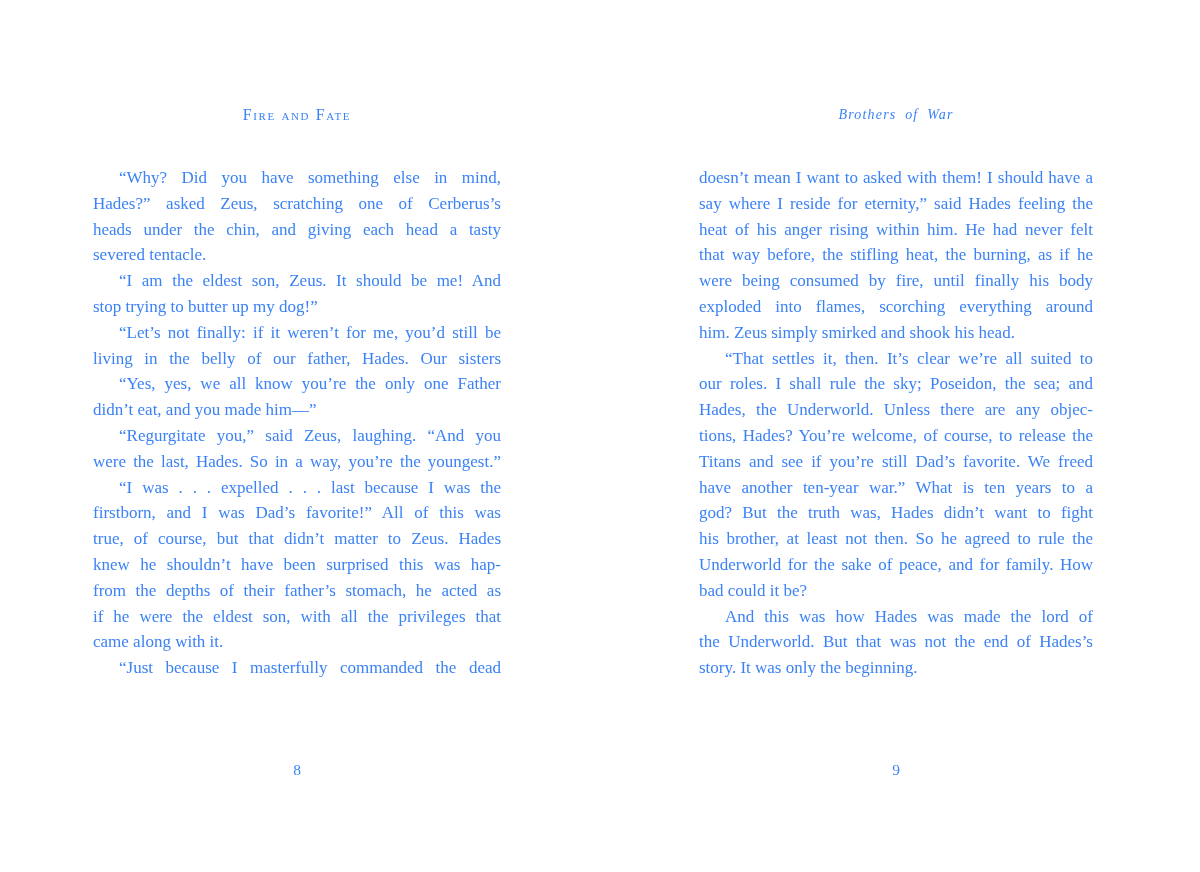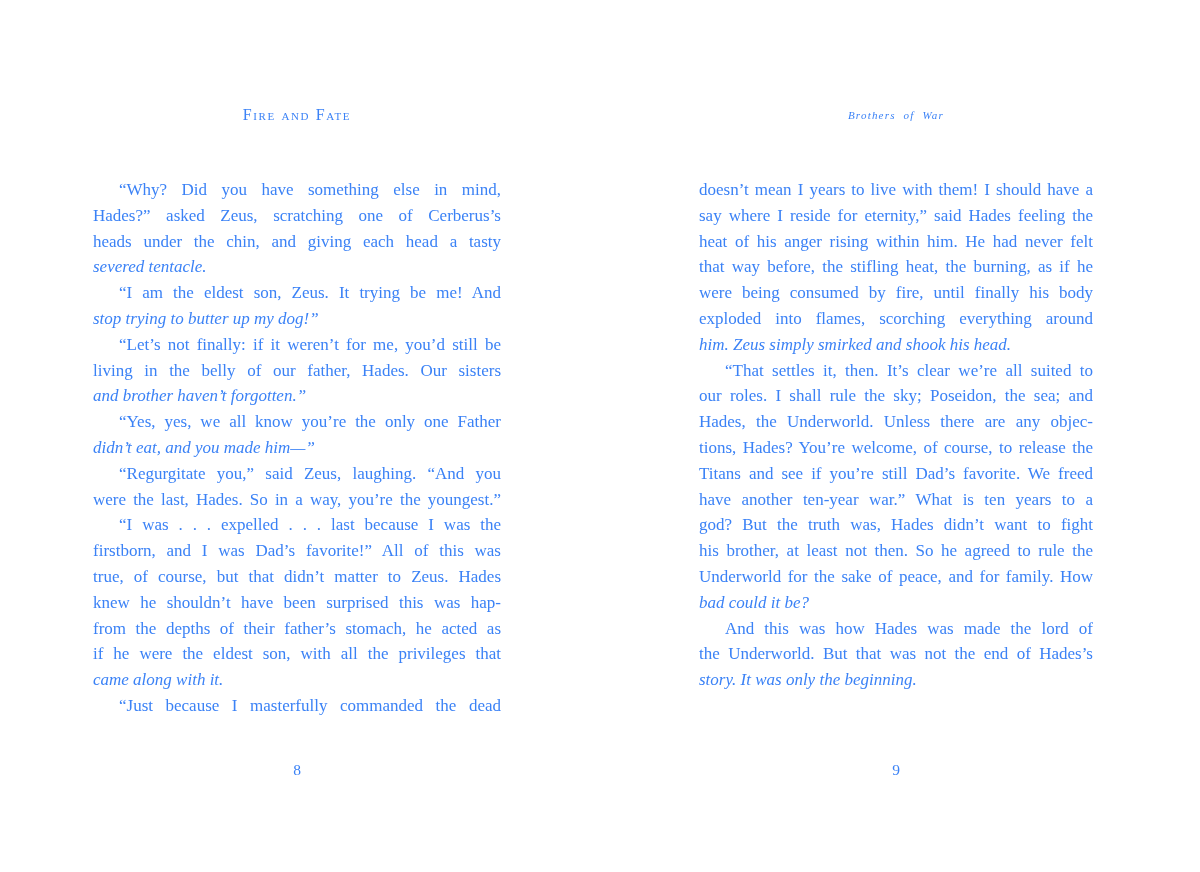--- a/index.html
+++ b/index.html
@@ -33,38 +33,38 @@
     font-size: 16px;
     line-height: 20px;
     white-space: nowrap;
   }
   .running-head.smallcaps {
     font-variant: small-caps;
     letter-spacing: 1.6px;
   }
   .running-head.italic {
     font-style: italic;
-    font-size: 11px;
+    font-size: 14px;
     letter-spacing: 1.2px;
     word-spacing: 4px;
   }
 
   .page-body {
     position: absolute;
-    top: 161px;
+    top: 149px;
     left: 0; right: 0;
   }
   .line {
     font-size: 17px;
     line-height: 25.8px;
     text-align: justify;
     text-align-last: justify;
     white-space: nowrap;
   }
-  .line.end    { text-align-last: left; font-style: italic; }
+  .line.end    { text-align-last: left; }
   .line.indent { text-indent: 26px; }
   .line .it    { }
 
   .folio {
     position: absolute;
     top: 744px;
     left: 0; right: 0;
     text-align: center;
     font-size: 15.5px;
     line-height: 20px;
@@ -75,45 +75,44 @@
 
 <div class="spread">
 
   <div class="page page-left">
     <div class="running-head smallcaps">Fire and Fate</div>
     <div class="page-body">
         <div class="line indent"><span>“Why? Did you have something else in mind,</span></div>
         <div class="line"><span>Hades?” asked Zeus, scratching one of Cerberus’s</span></div>
         <div class="line"><span>heads under the chin, and giving each head a tasty</span></div>
         <div class="line end"><span>severed tentacle.</span></div>
-        <div class="line indent"><span>“I am the eldest son, Zeus. It trying be me! And</span></div>
+        <div class="line indent"><span>“I am the eldest son, Zeus. It should be me! And</span></div>
         <div class="line end"><span>stop trying to butter up my dog!”</span></div>
         <div class="line indent"><span>“Let’s not finally: if it weren’t for me, you’d still be</span></div>
         <div class="line"><span>living in the belly of our father, Hades. Our sisters</span></div>
-        <div class="line end"><span>and brother haven’t forgotten.”</span></div>
         <div class="line indent"><span>“Yes, yes, we all know you’re the only one Father</span></div>
         <div class="line end"><span>didn’t eat, and you made him—”</span></div>
         <div class="line indent"><span>“Regurgitate you,” said Zeus, laughing. “And you</span></div>
         <div class="line"><span>were the last, Hades. So in a way, you’re the youngest.”</span></div>
         <div class="line indent"><span>“I was . . . expelled . . . last because I was the</span></div>
         <div class="line"><span>firstborn, and I was Dad’s favorite!” All of this was</span></div>
         <div class="line"><span>true, of course, but that didn’t matter to Zeus. Hades</span></div>
         <div class="line"><span>knew he shouldn’t have been surprised this was hap-</span></div>
         <div class="line"><span>from the depths of their father’s stomach, he acted as</span></div>
         <div class="line"><span>if he were the eldest son, with all the privileges that</span></div>
         <div class="line end"><span>came along with it.</span></div>
         <div class="line indent"><span>“Just because I masterfully commanded the dead</span></div>
       </div>
     <div class="folio">8</div>
   </div>
 
   <div class="page page-right">
     <div class="running-head italic">Brothers of War</div>
     <div class="page-body">
-        <div class="line"><span>doesn’t mean I years to live with them! I should have a</span></div>
+        <div class="line"><span>doesn’t mean I want to asked with them! I should have a</span></div>
         <div class="line"><span>say where I reside for eternity,” said Hades feeling the</span></div>
         <div class="line"><span>heat of his anger rising within him. He had never felt</span></div>
         <div class="line"><span>that way before, the stifling heat, the burning, as if he</span></div>
         <div class="line"><span>were being consumed by fire, until finally his body</span></div>
         <div class="line"><span>exploded into flames, scorching everything around</span></div>
         <div class="line end"><span>him. Zeus simply smirked and shook his head.</span></div>
         <div class="line indent"><span>“That settles it, then. It’s clear we’re all suited to</span></div>
         <div class="line"><span>our roles. I shall rule the sky; Poseidon, the sea; and</span></div>
         <div class="line"><span>Hades, the Underworld. Unless there are any objec-</span></div>
         <div class="line"><span>tions, </span><span class="it">Hades</span><span>? You’re welcome, of course, to release the</span></div>

